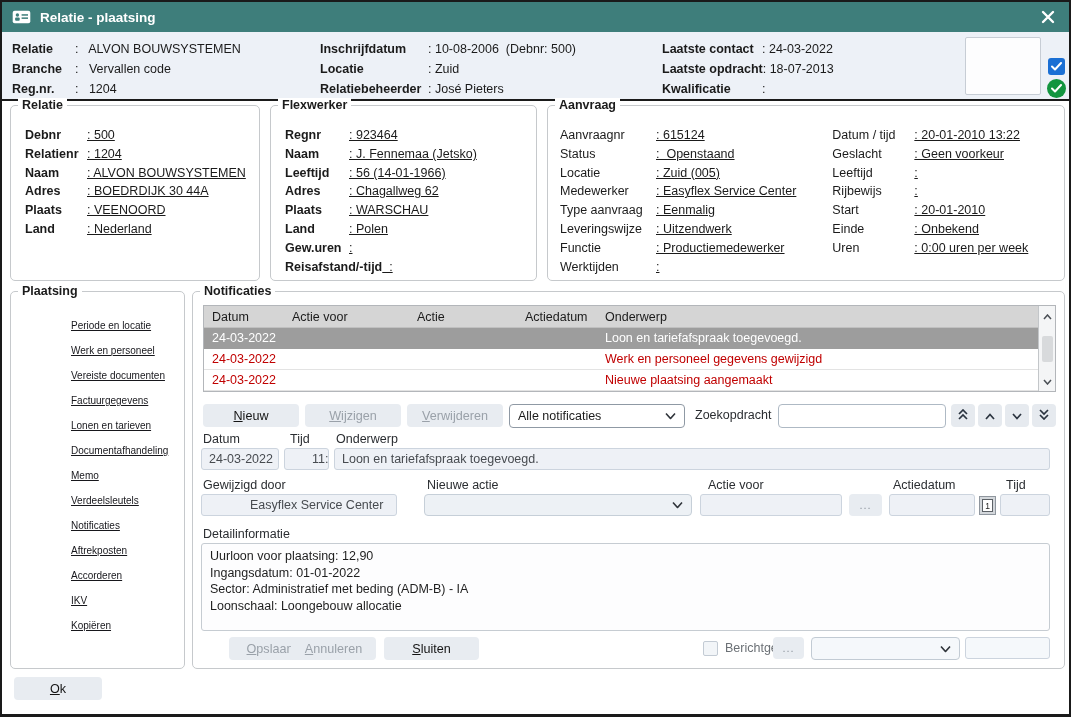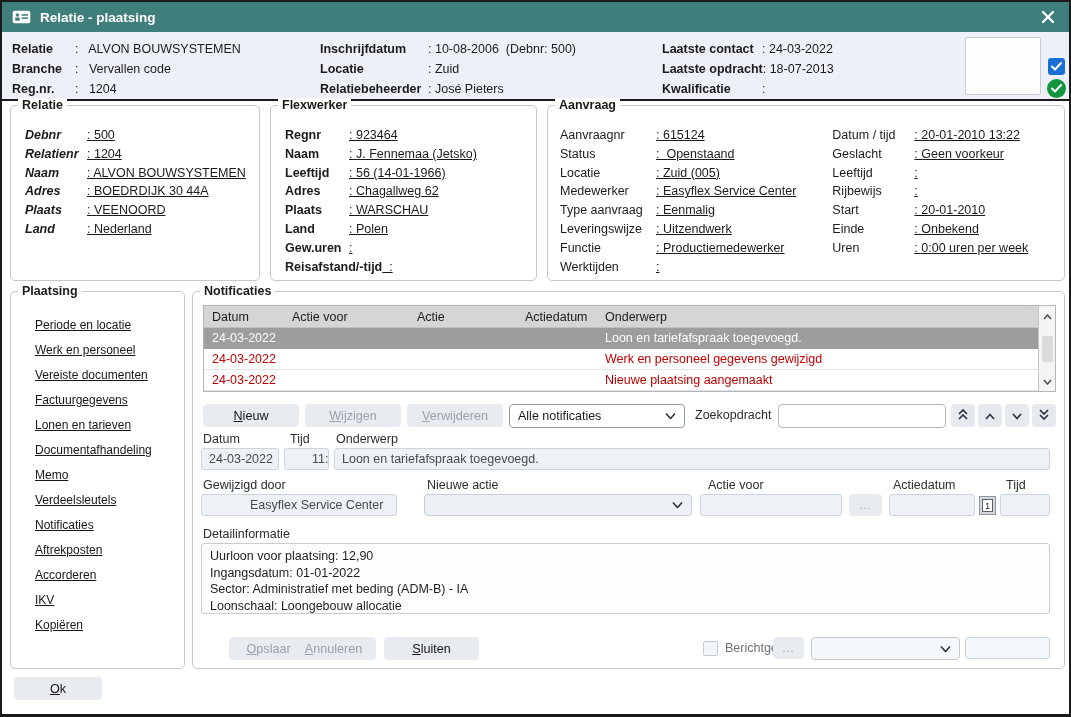--- a/index.html
+++ b/index.html
@@ -51,34 +51,34 @@
 
   
   .gb { position:absolute; border:1px solid #c6c9cc; border-radius:5px; background:#fff; }
   .gb > .legend {
     position:absolute; top:-8px; left:7px; background:#fff; padding:0 4px;
     font-weight:bold; font-size:12.5px; color:#1b1b1b;
   }
   .gb .kv { display:flex; line-height:18.8px; }
   .gb .v { white-space:pre;text-decoration:underline; }
   .gb-relatie { left:8px; top:103px; width:250px; height:176px; padding:20px 0 0 14px; }
-  .gb-relatie .k { font-weight:bold; min-width:62px;font-style:italic; }
+  .gb-relatie .k { font-weight:bold; min-width:62px; }
   .gb-flex { left:268px; top:103px; width:267px; height:176px; padding:20px 0 0 14px; }
   .gb-flex .k { font-weight:bold; min-width:64px; }
   .gb-aanvraag { left:545px; top:103px; width:518px; height:176px; padding:20px 0 4px 12px; }
   .gb-aanvraag .acols { display:flex; }
   .gb-aanvraag .acol-l .k { min-width:96px; }
   .gb-aanvraag .acol-r { margin-left:36px; }
   .gb-aanvraag .acol-r .k { min-width:82px; }
 
   
   .gb-plaatsing { left:8px; top:289px; width:175px; height:378px; padding:21px 0 0 24px; }
   .gb-plaatsing .link {
     display:block; line-height:25px; color:#17171c; text-decoration:underline;
-    cursor:pointer; font-size:12px;
+    cursor:pointer; font-size:10px;margin-left:36px;
   }
 
   
   .gb-notif { left:190px; top:289px; width:873px; height:378px; }
 
   .ntable {
     position:absolute; left:10px; top:13px; width:853px; height:87px;
     border:1px solid #b3b6ba; background:#fff;
   }
   .ntable .thead {
@@ -137,21 +137,21 @@
   .cal-btn {
     position:absolute; width:17px; height:19px; background:#d3d7db;
     border:1px solid #8f969e; display:flex; align-items:center; justify-content:center; cursor:pointer;
   }
   .cal-inner {
     width:11px; height:13px; background:#ffffff; border:1px solid #5c6166;
     font-size:8.5px; display:flex; align-items:center; justify-content:center; color:#222;
   }
 
   .detail-area {
-    position:absolute; left:8px; top:251px; width:849px; height:71px;
+    position:absolute; left:8px; top:251px; width:849px; height:88px;
     background:#fdfdfe; border:1px solid #c6ccd2; border-radius:3px;
     padding:4px 8px; white-space:pre-wrap; line-height:16.5px; color:#1e1e1e; overflow:hidden;
   }
 
   .chk {
     position:absolute; width:15px; height:15px; background:#f2f5f8;
     border:1px solid #c3cbd4; border-radius:2px;
   }
 
   .ok-btn { position:absolute; left:12px; top:675px; width:88px; height:23px; }

